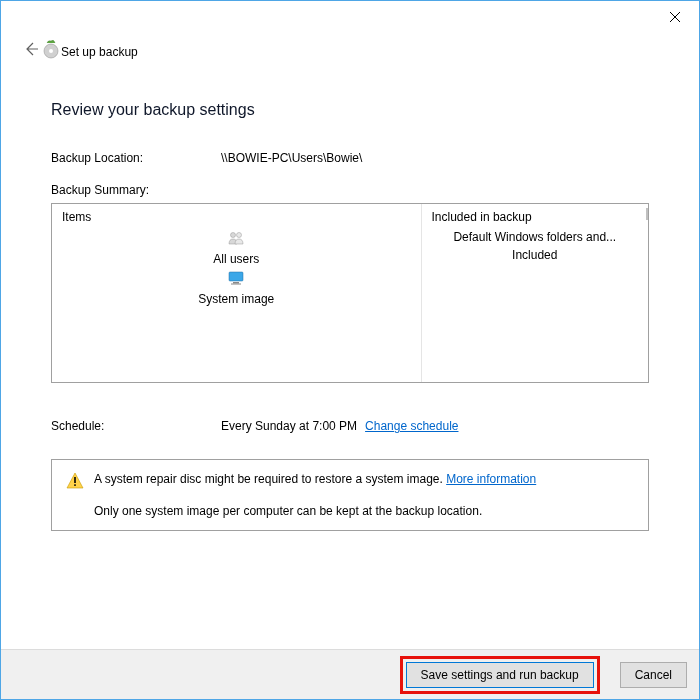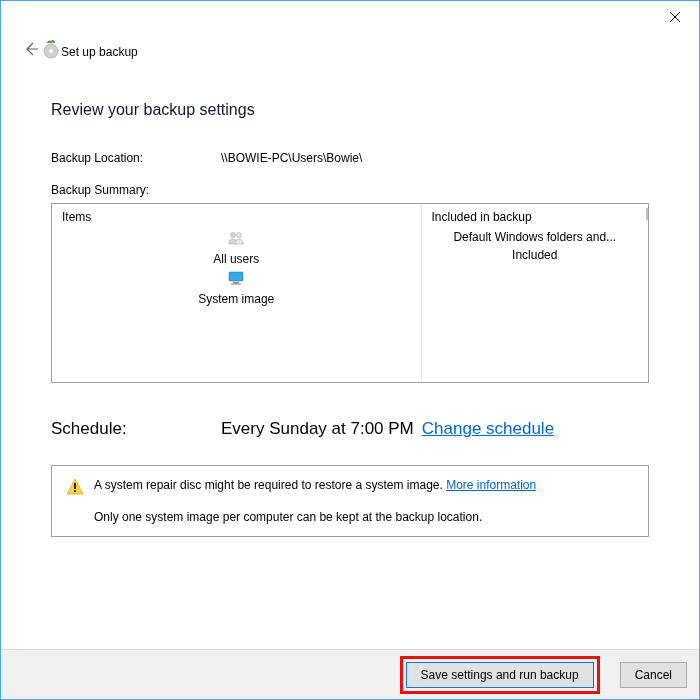--- a/index.html
+++ b/index.html
@@ -100,21 +100,21 @@
     .scroll-stub {
       position: absolute;
       right: 0;
       top: 4px;
       width: 2px;
       height: 12px;
       background: #c0c0c0;
     }
     .schedule-row {
       display: flex;
-      font-size: 17px;
+      font-size: 12px;
       margin-top: 36px;
       margin-bottom: 26px;
     }
     .link {
       color: #0066cc;
       text-decoration: underline;
       cursor: pointer;
       margin-left: 8px;
     }
     .info-box {

